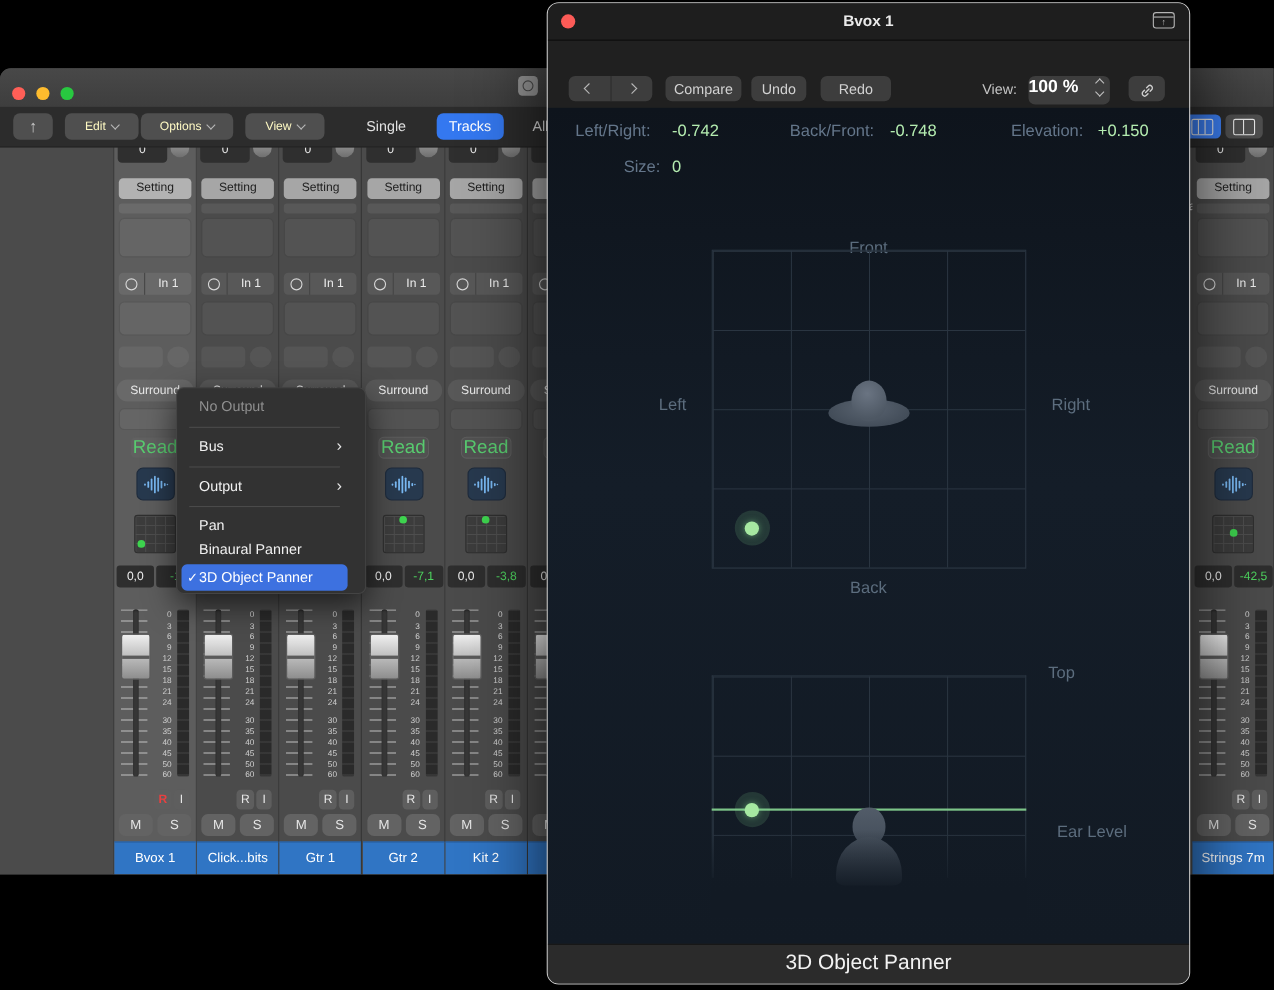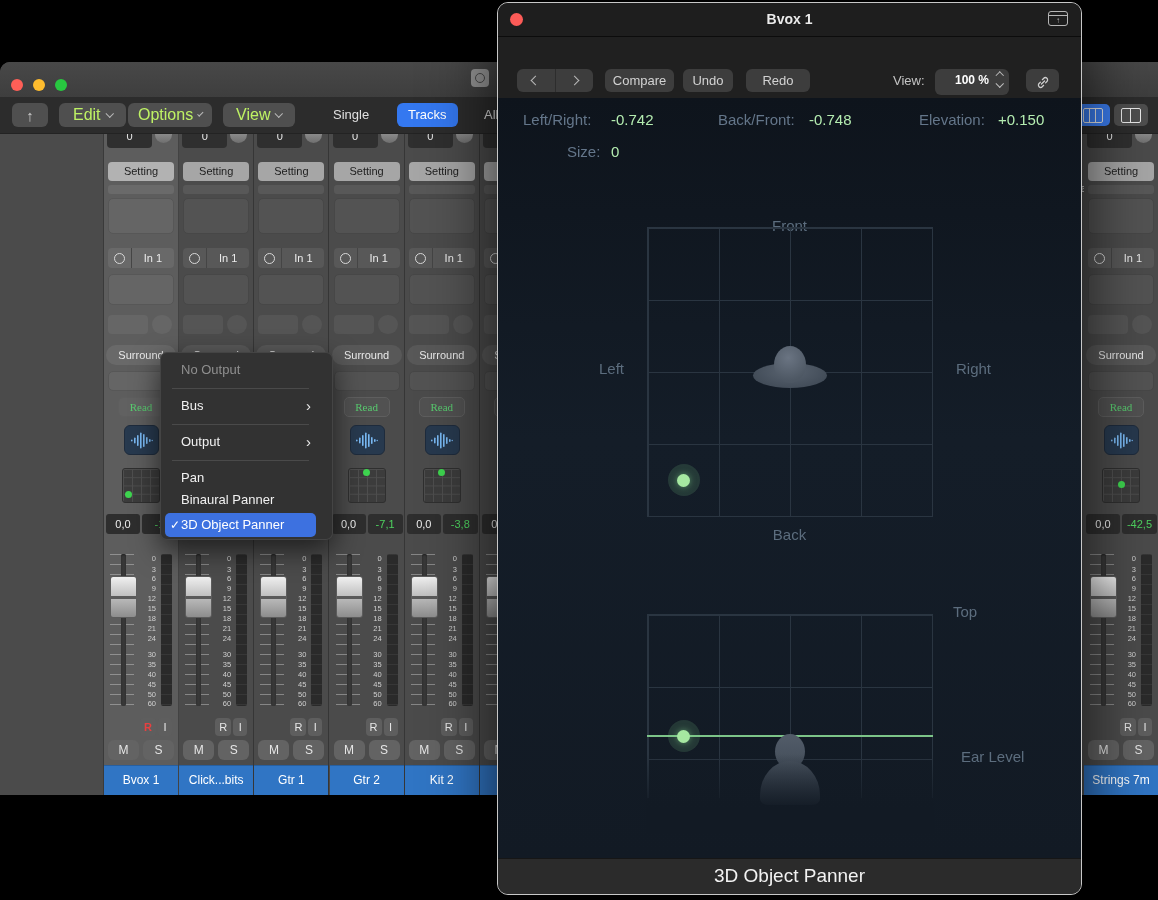--- a/index.html
+++ b/index.html
@@ -9,22 +9,22 @@
   .bg-window{position:absolute;left:0;top:62px;width:1158px;height:733px;background:#4b4b4b;
              border-top-left-radius:10px;overflow:hidden;}
   .titlebar{position:absolute;left:0;top:0;width:100%;height:35px;background:linear-gradient(#484848,#3e3e3e);z-index:3;}
   .tl{position:absolute;top:17px;width:12px;height:12px;border-radius:50%;}
   .tl.red{left:11px;background:#ff5f57;}
   .tl.yellow{left:33px;background:#febc2e;}
   .tl.green{left:55px;background:#28c840;}
   .tb-badge{position:absolute;left:471px;top:7px;width:18px;height:18px;border-radius:4px;background:#979797;}
   .tb-badge::after{content:"";position:absolute;left:4px;top:4px;width:8px;height:8px;border-radius:50%;border:1.6px solid #4a4a4a;}
   .toolbar{position:absolute;left:0;top:35px;width:100%;height:36px;background:#2c2c2c;border-bottom:1px solid #232323;z-index:3;}
-  .tb-btn{position:absolute;top:6px;height:24px;background:#4f4f4f;border:none;border-radius:6px;color:#bef264;
-          font-size:16px;font-family:inherit;display:flex;align-items:center;justify-content:center;gap:6px;padding:0 10px;box-sizing:border-box;}
+  .tb-btn{position:absolute;top:6px;height:24px;background:#4f4f4f;border:none;border-radius:6px;color:#fef9c3;
+          font-size:11px;font-family:inherit;display:flex;align-items:center;justify-content:center;gap:6px;padding:0 10px;box-sizing:border-box;}
   .up-btn{left:12px;width:36px;color:#c9c9c9;font-size:15px;}
   .chev{display:inline-block;width:6px;height:6px;border-right:1.6px solid #b8b8b8;border-bottom:1.6px solid #b8b8b8;}
   .chev.down{transform:rotate(45deg) translate(-1px,-1px);}
   .chev.sm{width:4.5px;height:4.5px;}
   .chev.left{transform:rotate(135deg);}
   .chev.right{transform:rotate(-45deg);}
   .chev.up{transform:rotate(-135deg);}
   .seg-tab{position:absolute;top:6px;height:24px;line-height:24px;color:#e0e0e0;font-size:13px;padding:0 11px;border-radius:6px;}
   .seg-tab.active{background:#3478f0;color:#fff;}
   .view-toggle{position:absolute;top:7px;height:22px;width:34px;border-radius:5px;background:#4f4f4f;display:flex;align-items:center;justify-content:center;}
@@ -57,21 +57,21 @@
   .in-circle{width:9px;height:9px;border:1.5px solid #d8d8d8;border-radius:50%;margin-left:6px;}
   .in-div{width:1px;height:100%;background:#454545;margin-left:6px;}
   .in-label{flex:1;text-align:center;font-size:11px;color:#ececec;}
   .send1{position:absolute;left:4px;top:182px;width:40px;height:19px;background:#555;border-radius:4px;}
   .send2{position:absolute;left:48px;top:182px;width:20px;height:19px;background:#555;border-radius:10px;}
   .strip.selected .send1,.strip.selected .send2{background:#666;}
   .output{position:absolute;left:2px;right:2px;top:212px;height:20px;background:#585858;border:none;border-radius:10px;
           color:#e9e9e9;font-size:11px;font-family:inherit;line-height:20px;padding:0;}
   .strip.selected .output{background:#696969;}
   .auto{position:absolute;left:14px;right:14px;top:264px;height:20px;background:#515151;border:1px solid #5e5e5e;border-radius:5px;
-        color:#58cb6f;font-size:11px;font-family:Liberation Serif, serif;line-height:18px;padding:0;}
+        color:#58cb6f;font-size:17px;font-family:Liberation Sans, sans-serif;line-height:18px;padding:0;}
   .strip.selected .auto{background:#616161;}
   .wave{position:absolute;left:20px;top:292px;width:35px;height:30px;background:#27394e;border:1px solid #1e2b3c;border-radius:6px;
         display:flex;align-items:center;justify-content:center;box-sizing:border-box;}
   .pan-grid{position:absolute;left:18px;top:335px;width:38px;height:35px;background:#3c3c3c;border:1px solid #2f2f2f;border-radius:3px;
             background-image:linear-gradient(to right,#4e4e4e 1px,transparent 1px),linear-gradient(to bottom,#4e4e4e 1px,transparent 1px);
             background-size:25% 25%;box-sizing:border-box;}
   .pan-dot{position:absolute;width:7px;height:7px;border-radius:50%;background:#3ed44f;display:none;}
   .pan-dot.show{display:block;}
   .db{position:absolute;top:381px;height:20px;background:#2e2e2e;border-radius:3px;font-size:11px;line-height:20px;text-align:center;}
   .db1{left:2px;width:34px;color:#efefef;}
@@ -117,21 +117,21 @@
   .p-preset{position:absolute;left:19px;top:37px;width:294px;height:20px;background:#2f2f2f;border-radius:5px;
             color:#8d8d8d;font-size:13px;line-height:20px;padding-left:9px;box-sizing:border-box;}
   .p-preset .chev{position:absolute;right:10px;top:6px;border-color:#9a9a9a;}
   .p-btn{position:absolute;top:66px;height:23px;background:#3d3d3d;border:none;border-radius:6px;color:#d2d2d2;
          font-size:13px;font-family:inherit;line-height:23px;padding:0;text-align:center;}
   .bf-group{position:absolute;left:19px;top:66px;width:76px;height:23px;background:#3d3d3d;border-radius:6px;display:flex;}
   .bf-group .half{flex:1;display:flex;align-items:center;justify-content:center;background:none;border:none;padding:0;}
   .bf-group .half + .half{border-left:1px solid #2d2d2d;}
   .p-viewlabel{position:absolute;left:395px;top:66px;height:23px;line-height:23px;font-size:13px;color:#c4c4c4;}
   .p-stepper{position:absolute;left:437px;top:66px;width:74px;height:26px;background:#3d3d3d;border-radius:6px;
-             color:#fff;font-size:12px;font-weight:bold;line-height:22px;text-align:center;}
+             color:#fff;font-size:16px;font-weight:bold;line-height:22px;text-align:left;}
   .p-stepper .updown{position:absolute;right:7px;top:4px;display:flex;flex-direction:column;gap:3px;}
   .p-link{position:absolute;left:528px;top:66px;width:33px;height:23px;background:#3d3d3d;border:none;border-radius:6px;padding:0;}
   .p-main{position:absolute;left:0;top:95px;right:0;bottom:35px;background:linear-gradient(#0e141c,#141d28 45%,#121a24);}
   .param{position:absolute;font-size:15px;}
   .param .lbl{color:#64768a;}
   .param .val{color:#b4ecb0;}
   .pad-label{position:absolute;font-size:15px;color:#5c6d7e;}
   .pad{position:absolute;left:149px;width:286px;border:1px solid #2a3541;box-sizing:border-box;
        background-image:linear-gradient(to right,#2a3541 1px,transparent 1px),linear-gradient(to bottom,#2a3541 1px,transparent 1px);}
   .pad.top-view{top:129px;height:290px;background-size:25% 25%;}

